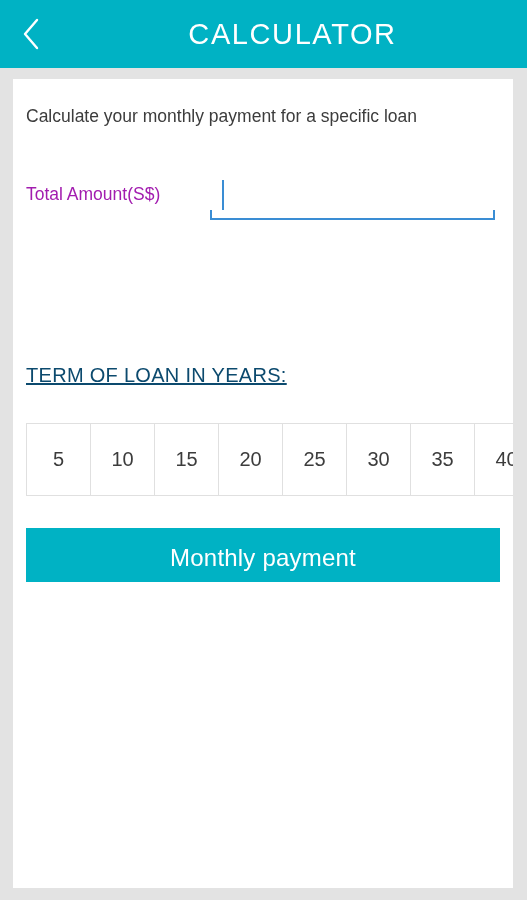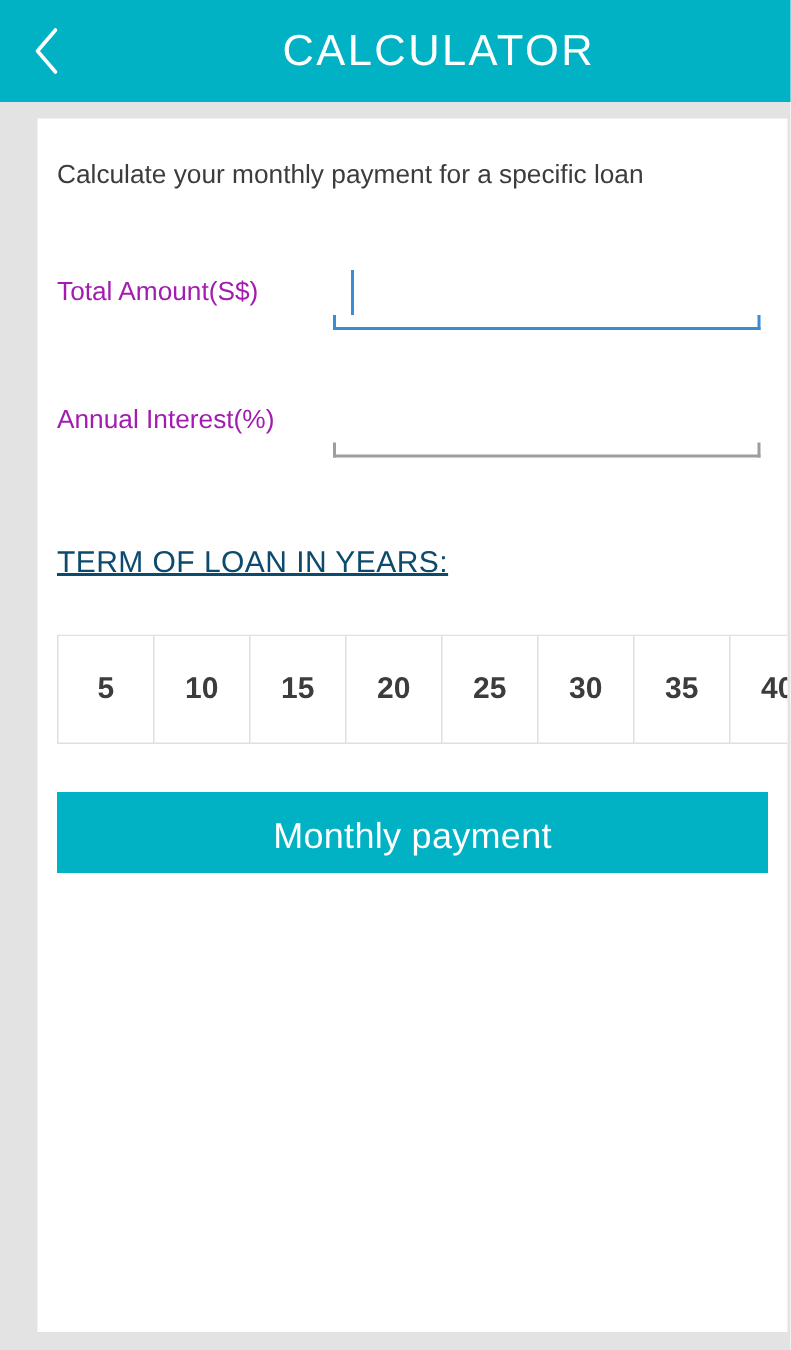--- a/index.html
+++ b/index.html
@@ -56,21 +56,20 @@
   
   #card {
     position: absolute;
     left: 13px;
     top: 79px;
     width: 500px;
     height: 809px;
     background: #ffffff;
     box-sizing: border-box;
     overflow: hidden;
-    margin-left: 12px;
   }
 
   #intro-text {
     position: absolute;
     left: 13px;
     top: 27px;
     font-size: 17.5px;
     color: #3c3c3c;
     white-space: nowrap;
   }
@@ -157,21 +156,20 @@
     text-decoration: underline;
   }
   #term-strip {
     position: absolute;
     left: 13px;
     top: 344px;
     width: 487px;
     height: 88px;
     overflow: hidden;
     white-space: nowrap;
-    font-weight: bold;
   }
   .term-cell {
     display: inline-block;
     width: 65px;
     height: 73px;
     box-sizing: border-box;
     border: 1px solid #e0e0e0;
     margin-right: -1px;
     background: #ffffff;
     text-align: center;
@@ -219,25 +217,18 @@
 
   <div class="form-row" id="row-amount">
     <div class="field-label">Total Amount(S$)</div>
     <div class="field-wrap">
       <input class="field-input" type="text" value="" style="">
       <div class="field-caret"></div>
       <div class="field-underline focused"></div>
     </div>
   </div>
 
-  <div class="form-row" id="row-interest">
-    <div class="field-label">Annual Interest(%)</div>
-    <div class="field-wrap">
-      <input class="field-input" type="text" value="" style="">
-      <div class="field-underline"></div>
-    </div>
-  </div>
 
   <div id="term-label">TERM OF LOAN IN YEARS:</div>
   <div id="term-strip"><div class="term-cell">5</div><div class="term-cell">10</div><div class="term-cell">15</div><div class="term-cell">20</div><div class="term-cell">25</div><div class="term-cell">30</div><div class="term-cell">35</div><div class="term-cell">40</div></div>
 
   <button id="monthly-payment-button">Monthly payment</button>
 </div>
 
 </body></html>

